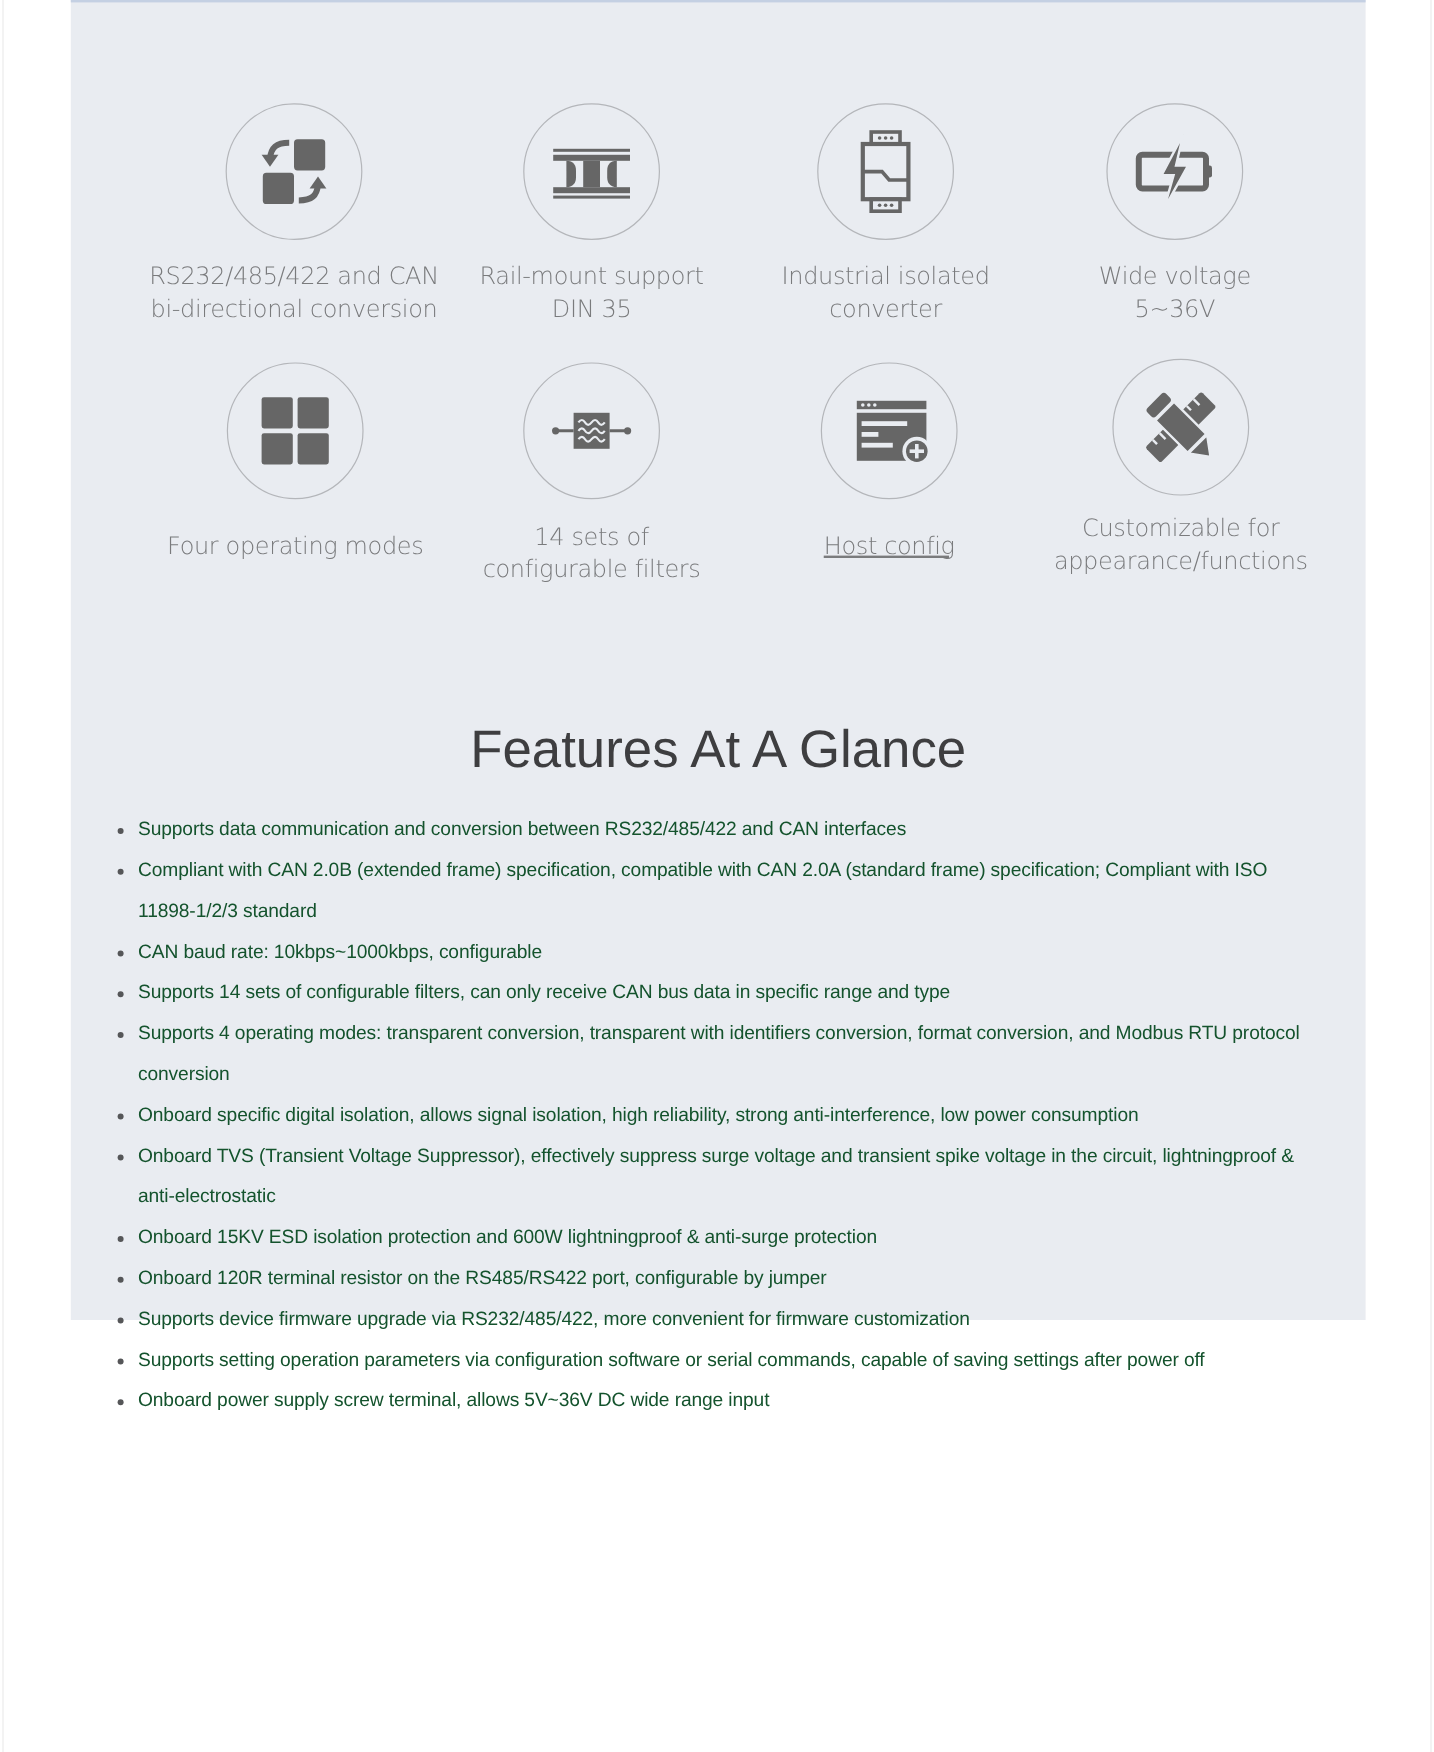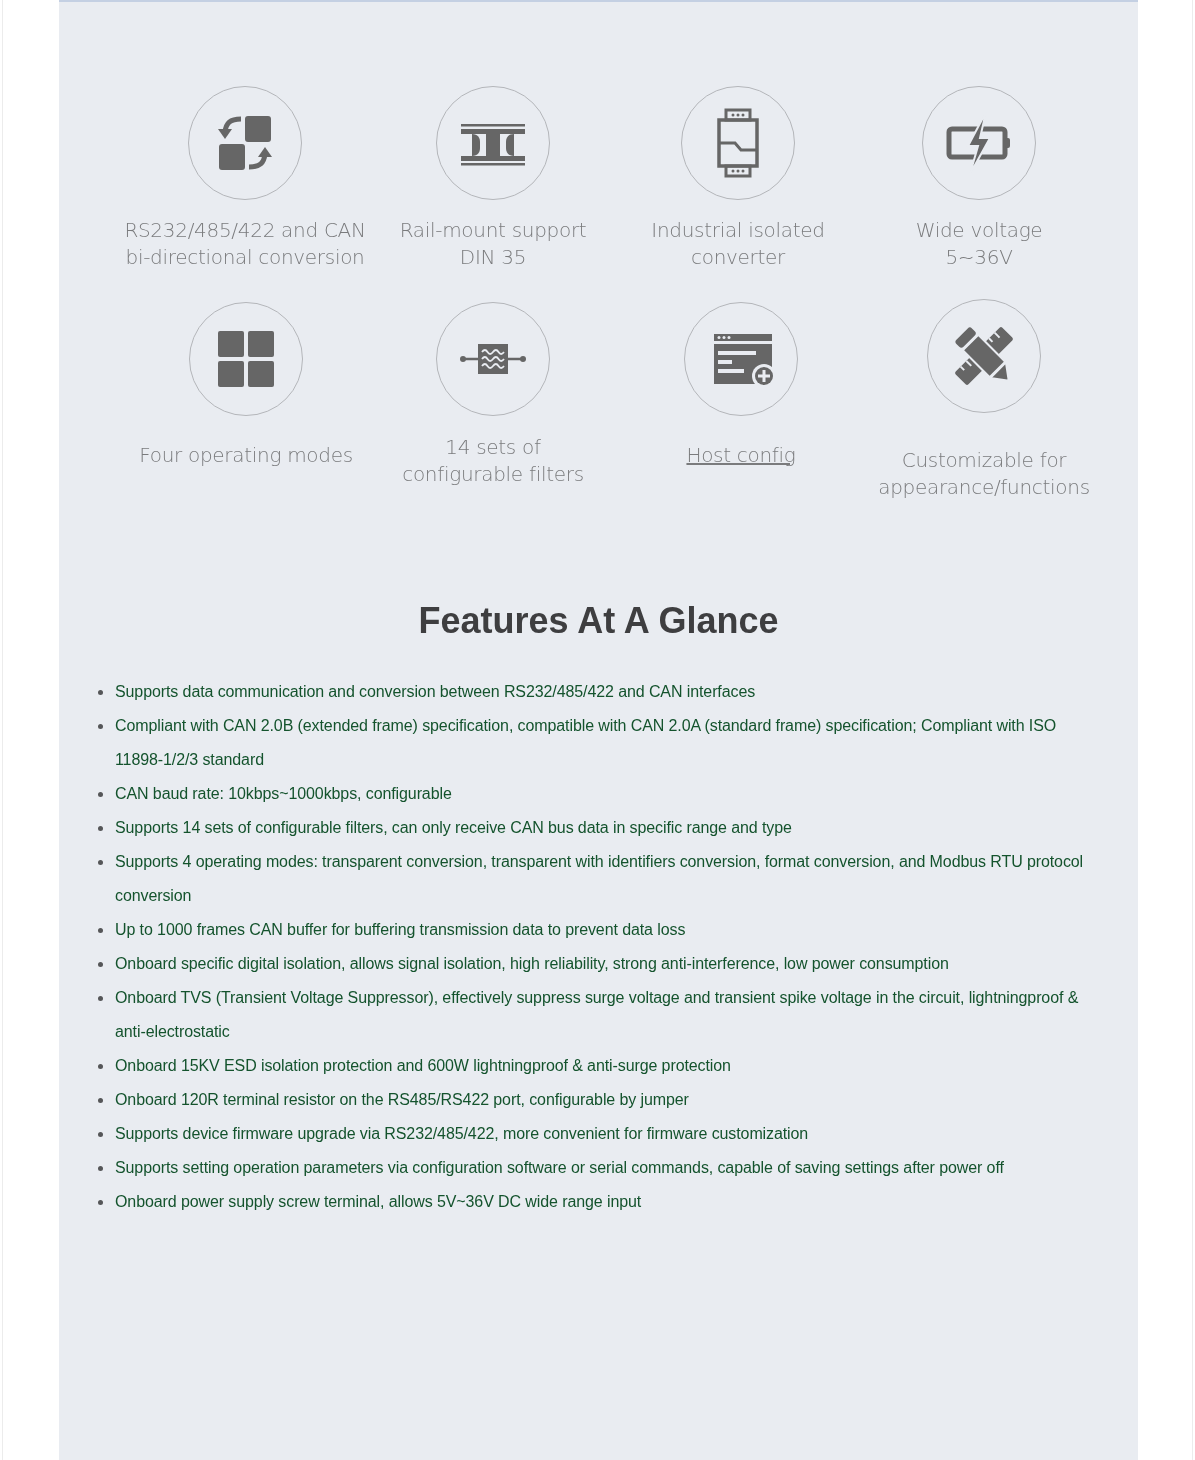--- a/index.html
+++ b/index.html
@@ -4,42 +4,42 @@
 <style>
   html, body { margin: 0; padding: 0; }
   body {
     width: 1195px; height: 1460px; overflow: hidden;
     background: #ffffff; position: relative;
     font-family: "Liberation Sans", sans-serif;
   }
   .edge-left { position: absolute; left: 2px; top: 0; width: 1px; height: 1460px; background: #ececec; }
   .edge-right { position: absolute; left: 1192px; top: 0; width: 1px; height: 1460px; background: #ececec; }
   .panel {
-    position: absolute; left: 59px; top: 0; width: 1079px; height: 1460px;
+    position: absolute; left: 59px; top: 0; width: 1079px; height: 1100px;
     background: #e9ecf1;
     border-top: 2px solid #c4d0e3;
     box-sizing: border-box;
   }
   .feature {
     position: absolute; width: 260px; text-align: center;
   }
   .circle {
     width: 114px; height: 114px; border-radius: 50%;
     border: 1.5px solid #b4b6ba; box-sizing: border-box;
     margin: 0 auto; display: flex; align-items: center; justify-content: center;
   }
   .circle svg { width: 70px; height: 70px; }
   .flabel {
     color: #7a7b7d; font-family: "DejaVu Sans", sans-serif; font-size: 20px;
     line-height: 27px; white-space: pre-line; font-weight: 300;
     letter-spacing: -0.3px;
   }
   .heading {
     position: absolute; left: 0; width: 1079px; top: 598px; text-align: center;
-    font-size: 36px; color: #3e3e40; margin: 0; font-weight: bold;
+    font-size: 44px; color: #3e3e40; margin: 0; font-weight: normal;
   }
   .flist {
     position: absolute; left: 56px; top: 673px; width: 990px;
     margin: 0; padding: 0 0 0 0; list-style: none;
   }
   .flist li {
     position: relative; padding-left: 0; font-size: 16px; line-height: 34px;
     color: #14532d; letter-spacing: -0.1px;
   }
   .flist li .dot {
@@ -176,33 +176,32 @@
           <rect x="26" y="50" width="7" height="2" fill="#e9ecf1"></rect>
           <rect x="26" y="58" width="5" height="2" fill="#e9ecf1"></rect>
         </g>
         <g transform="rotate(-45 35 35)">
           <rect x="24" y="4" width="22" height="10" rx="3" fill="#666"></rect>
           <rect x="24" y="16" width="22" height="38" fill="#666" stroke="#e9ecf1" stroke-width="2"></rect>
           <polygon points="24,55 46,55 35,70" fill="#666" stroke="#e9ecf1" stroke-width="2"></polygon>
         </g>
       </svg>
     </div>
-    <div class="flabel" style="margin-top:34px;text-align:center;">Customizable for
+    <div class="flabel" style="margin-top:14px;text-align:center;">Customizable for
 appearance/functions</div>
   </div>
 
   <h2 class="heading">Features At A Glance</h2>
 
   <ul class="flist">
     <li><span class="dot"></span><span>Supports data communication and conversion between RS232/485/422 and CAN interfaces</span></li>
     <li><span class="dot"></span><span>Compliant with CAN 2.0B (extended frame) specification, compatible with CAN 2.0A (standard frame) specification; Compliant with ISO 11898-1/2/3 standard</span></li>
     <li><span class="dot"></span><span>CAN baud rate: 10kbps~1000kbps, configurable</span></li>
     <li><span class="dot"></span><span>Supports 14 sets of configurable filters, can only receive CAN bus data in specific range and type</span></li>
     <li><span class="dot"></span><span>Supports 4 operating modes: transparent conversion, transparent with identifiers conversion, format conversion, and Modbus RTU protocol conversion</span></li>
-    <li><span class="dot"></span><span>Up to 1000 frames CAN buffer for buffering transmission data to prevent data loss</span></li>
     <li><span class="dot"></span><span>Onboard specific digital isolation, allows signal isolation, high reliability, strong anti-interference, low power consumption</span></li>
     <li><span class="dot"></span><span>Onboard TVS (Transient Voltage Suppressor), effectively suppress surge voltage and transient spike voltage in the circuit, lightningproof &amp; anti-electrostatic</span></li>
     <li><span class="dot"></span><span>Onboard 15KV ESD isolation protection and 600W lightningproof &amp; anti-surge protection</span></li>
     <li><span class="dot"></span><span>Onboard 120R terminal resistor on the RS485/RS422 port, configurable by jumper</span></li>
     <li><span class="dot"></span><span>Supports device firmware upgrade via RS232/485/422, more convenient for firmware customization</span></li>
     <li><span class="dot"></span><span>Supports setting operation parameters via configuration software or serial commands, capable of saving settings after power off</span></li>
     <li><span class="dot"></span><span>Onboard power supply screw terminal, allows 5V~36V DC wide range input</span></li>
   </ul>
 </div>
 

